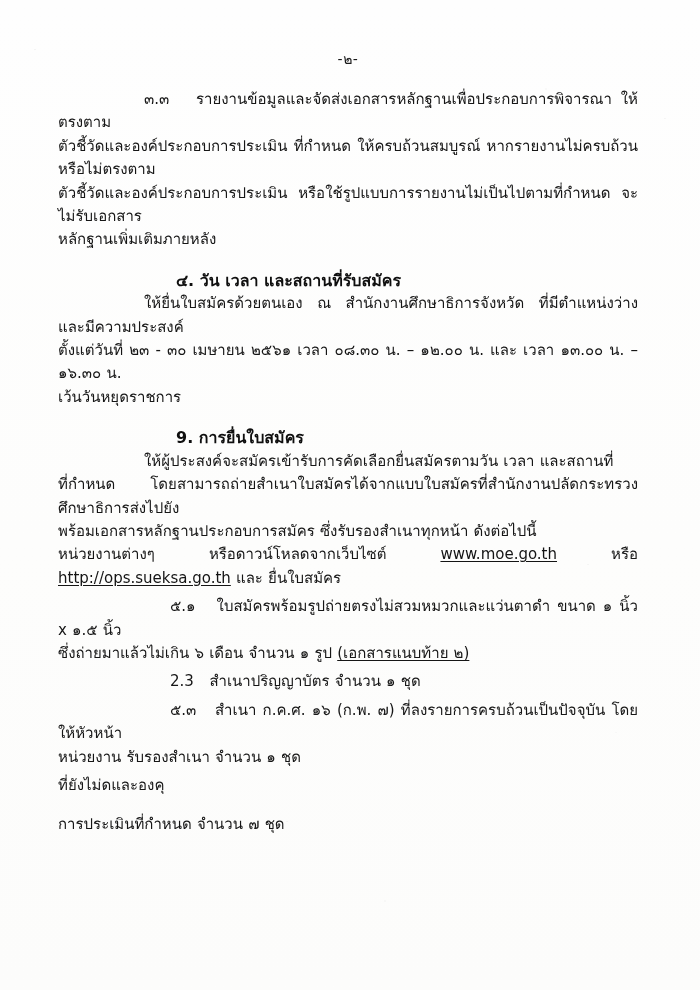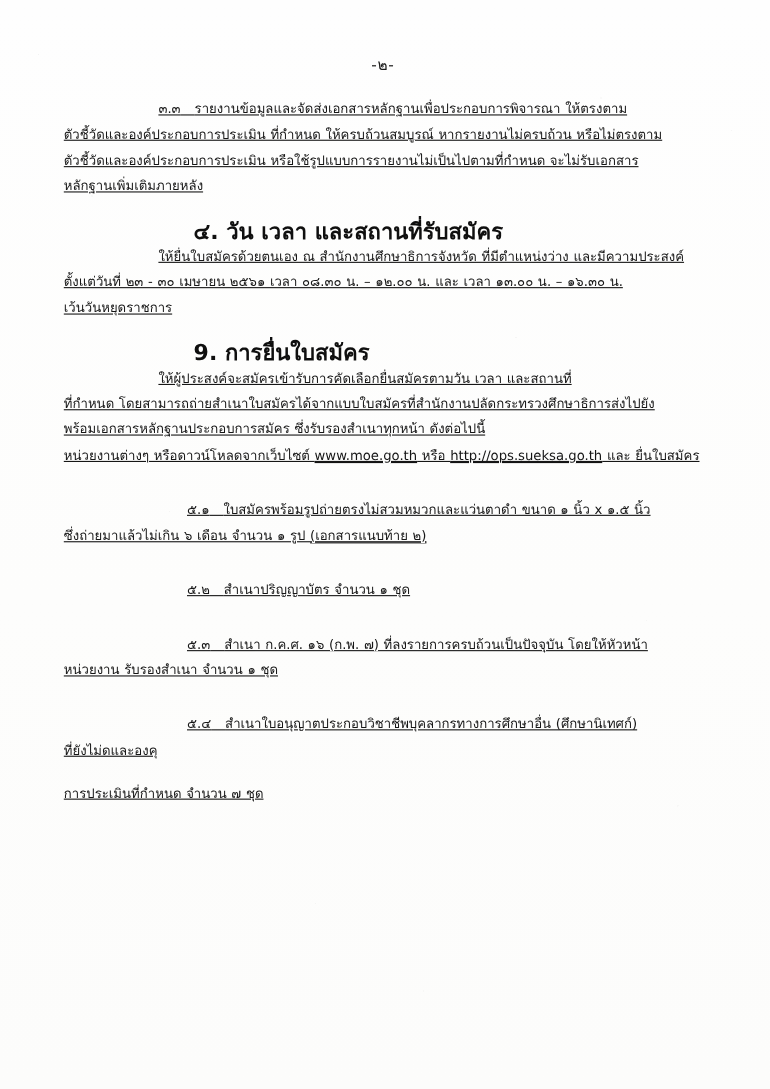--- a/index.html
+++ b/index.html
@@ -56,34 +56,33 @@
     font-size: 14px;
     letter-spacing: 0.5px;
     color: #1a1a1a;
     padding-top: 48px;
     padding-bottom: 18px;
   }
 
   
   p.para {
     margin: 0;
-    font-size: 12px;
+    font-size: 15px;
     line-height: 23.4px;
     text-align: justify;
     text-justify: inter-word;
     color: #161616;
     word-spacing: 0.4px;
-    text-decoration: underline;
   }
   p.indent-2 { text-indent: 86px; }
-  p.indent-3 { text-indent: 112px; margin-top: 21px; }
+  p.indent-3 { text-indent: 112px; }
 
   .section-head {
     margin: 0;
-    font-size: 20px;
+    font-size: 16px;
     line-height: 23.4px;
     color: #0f0f0f;
     text-indent: 118px;
     font-weight: 600;
   }
 
   .gap-sm { height: 5px; }
   .gap-md { height: 11px; }
   .gap-lg { height: 17px; }
 
@@ -136,38 +135,34 @@
       <span>๕.๑</span>&nbsp;&nbsp;
       <span>ใบสมัครพร้อมรูปถ่ายตรงไม่สวมหมวกและแว่นตาดำ ขนาด ๑ นิ้ว x ๑.๕ นิ้ว</span>
     </p>
     <p class="para">
       <span>ซึ่งถ่ายมาแล้วไม่เกิน ๖ เดือน จำนวน ๑ รูป </span><span class="u">(เอกสารแนบท้าย ๒)</span>
     </p>
 
     <div class="gap-sm"></div>
 
     <p class="para indent-3">
-      <span>๕.๒</span>&nbsp;&nbsp;
+      <span>2.3</span>&nbsp;&nbsp;
       <span>สำเนาปริญญาบัตร  จำนวน ๑ ชุด</span>
     </p>
 
     <div class="gap-sm"></div>
 
     <p class="para indent-3">
       <span>๕.๓</span>&nbsp;&nbsp;
       <span>สำเนา ก.ค.ศ. ๑๖ (ก.พ. ๗) ที่ลงรายการครบถ้วนเป็นปัจจุบัน โดยให้หัวหน้า</span>
     </p>
     <p class="para">หน่วยงาน รับรองสำเนา จำนวน ๑ ชุด</p>
 
     <div class="gap-sm"></div>
 
-    <p class="para indent-3">
-      <span>๕.๔</span>&nbsp;&nbsp;
-      <span>สำเนาใบอนุญาตประกอบวิชาชีพบุคลากรทางการศึกษาอื่น (ศึกษานิเทศก์)</span>
-    </p>
     <p class="para">ที่ยังไม่ดและองคุ</p>
 
     <div class="gap-md"></div>
 
 
     <div class="gap-sm"></div>
 
     <p class="para">การประเมินที่กำหนด จำนวน ๗ ชุด</p>
 
   </div>

